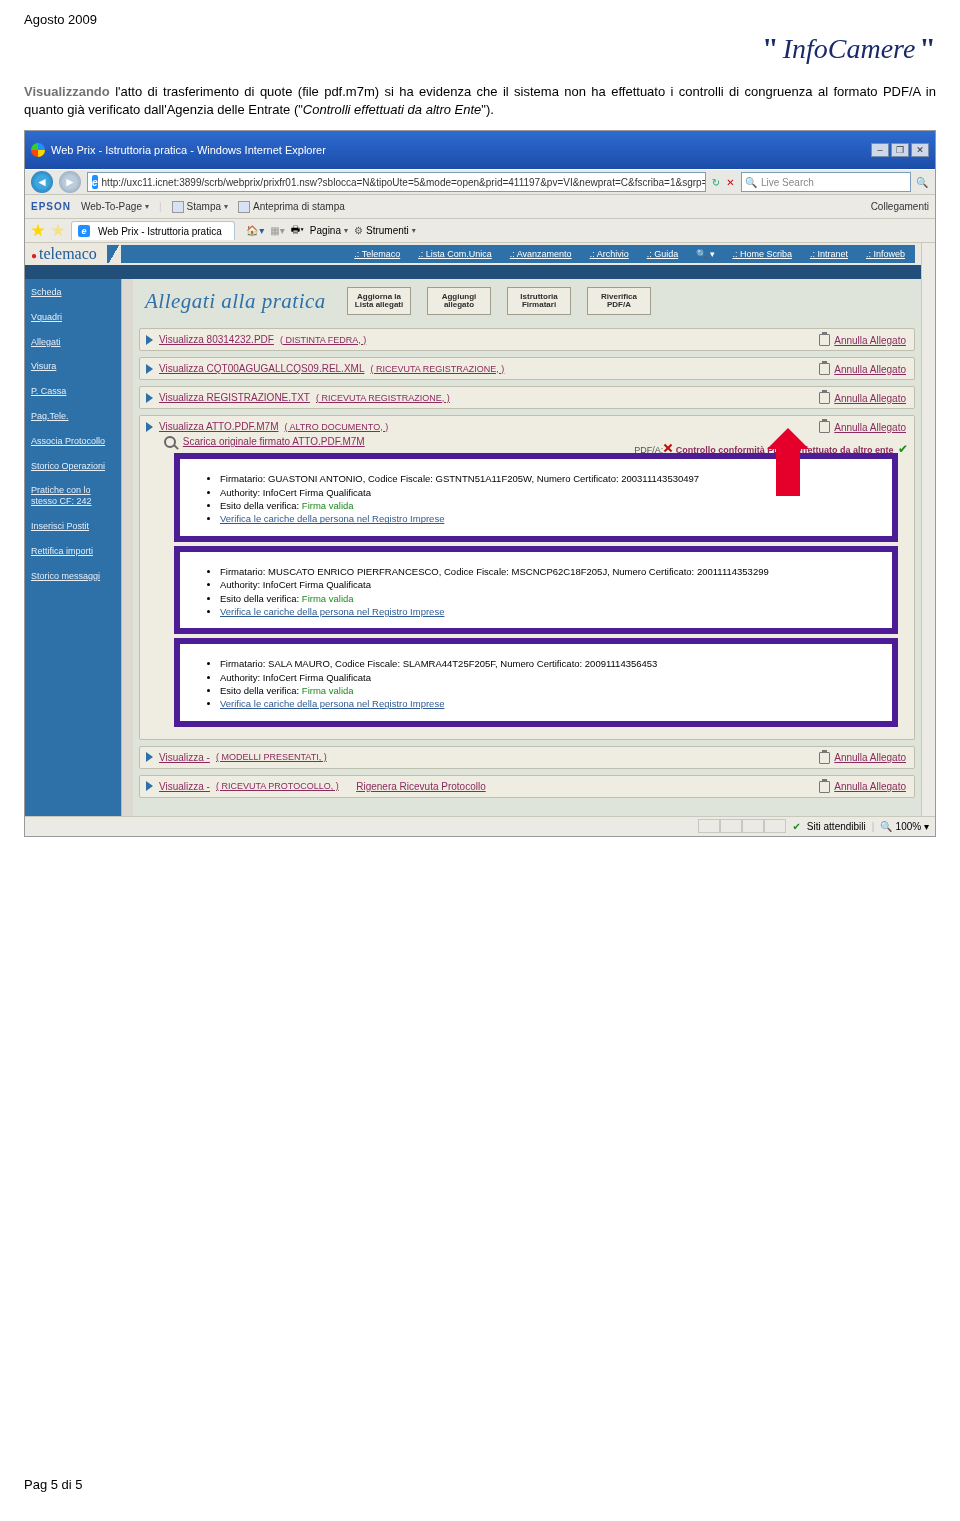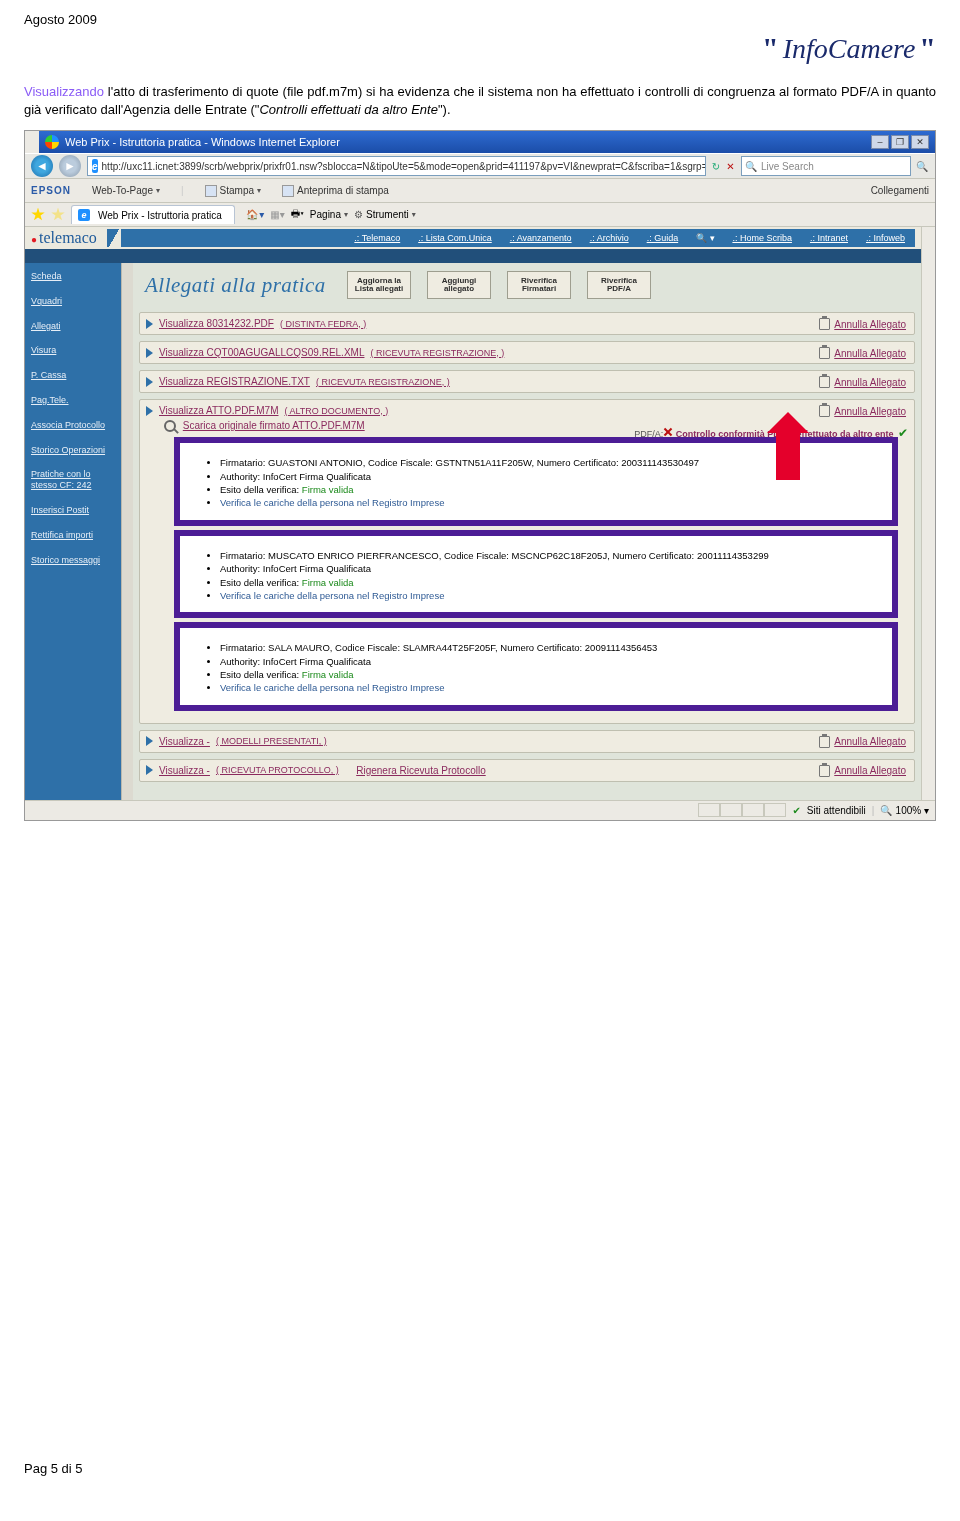--- a/index.html
+++ b/index.html
@@ -4,37 +4,37 @@
 <style>
   * { box-sizing: border-box; margin: 0; padding: 0; }
   body { font-family: Verdana, Arial, sans-serif; font-size: 12px; color: #000; background: #fff; width: 960px; }
   .page { padding: 12px 24px 0 24px; }
   .header-date { font-size: 13px; margin-bottom: 4px; }
   .logo-row { text-align: right; margin-bottom: 18px; }
   .logo { font-family: Georgia, 'Times New Roman', serif; font-size: 28px; font-style: italic; color: #1a2a6b; display: inline-block; }
   .logo .quote { font-style: normal; font-weight: bold; margin: 0 4px 0 0; font-size: 30px; }
   .logo .quote2 { font-style: normal; font-weight: bold; margin: 0 0 0 4px; font-size: 30px; }
   .intro { font-size: 13px; line-height: 1.35; text-align: justify; margin-bottom: 12px; }
-  .intro b { font-weight: normal; color: #8b5cf6; }
+  .intro b { font-weight: bold; color: #737373; }
   .intro i { font-style: italic; }
 
   
   .shot { border: 1px solid #999; background: #eceae4; position: relative; font-family: Tahoma, Arial, sans-serif; font-size: 10px; color: #000; }
   
-  .winbar { display:flex; align-items:center; background: linear-gradient(#2e6bd1,#1b4da8); color:#fff; height:22px; padding:0 6px;margin-left:14px; }
+  .winbar { display:flex; align-items:center; background: linear-gradient(#2e6bd1,#1b4da8); color:#fff; height:38px; padding:0 6px; }
   .winbar .ie-icon { width:14px; height:14px; border-radius:50%; background: conic-gradient(#1e90ff 0 90deg,#ffd700 90deg 180deg,#ff4500 180deg 270deg,#32cd32 270deg 360deg); margin-right:6px; }
   .winbar .title { font-size:11px; flex:1; }
   .winbtns { display:flex; gap:2px; }
   .winbtn { width:18px; height:14px; background:#cfd8e8; border:1px solid #7b8baa; font-size:9px; display:flex; align-items:center; justify-content:center; color:#333; }
   .addrbar { display:flex; align-items:center; background:#e8e8e4; height:26px; padding:2px 6px; gap:6px; border-top:1px solid #fff; border-bottom:1px solid #c7c7bc; }
   .nav-arrow { width:22px; height:22px; border-radius:50%; background:radial-gradient(circle,#3fa7df 40%,#1a6aa7 100%); display:flex; align-items:center; justify-content:center; color:#fff; font-size:12px; }
   .addrbox { flex:1; background:#fff; border:1px solid #7b9ebd; height:20px; color:#333; font-size:10px; padding:2px 4px; display:flex; align-items:center; overflow:hidden; white-space:nowrap; }
   .addr-e { width:14px; height:14px; background:#1e90ff; color:#fff; border-radius:2px; display:inline-flex; align-items:center; justify-content:center; margin-right:4px; font-style:italic; font-weight:bold; font-size:10px; }
   .searchbox { width:170px; background:#fff; border:1px solid #7b9ebd; height:20px; display:flex; align-items:center; padding:0 4px; font-size:10px; color:#888; }
-  .tool-row { display:flex; align-items:center; background:#eceae4; border-bottom:1px solid #c7c7bc; height:24px; padding:2px 6px; gap:21px; font-size:10px; color:#333; }
+  .tool-row { display:flex; align-items:center; background:#eceae4; border-bottom:1px solid #c7c7bc; height:24px; padding:2px 6px; gap:10px; font-size:10px; color:#333; }
   .tool-item { display:inline-flex; align-items:center; gap:3px; }
   .tool-icon { width:12px; height:12px; border:1px solid #999; background:#d7e3f4; display:inline-block; }
   .tab-row { display:flex; align-items:center; background:#eceae4; border-bottom:1px solid #c7c7bc; height:24px; padding:0 6px; gap:6px; font-size:10px; }
   .favstar { width:14px; height:14px; background:gold; clip-path: polygon(50% 0,61% 35%,98% 35%,68% 57%,79% 91%,50% 70%,21% 91%,32% 57%,2% 35%,39% 35%);}
   .tab { background:#fff; border:1px solid #b8c4d4; border-bottom:none; padding:3px 12px 3px 6px; display:flex; align-items:center; gap:4px; border-radius:3px 3px 0 0; }
   .tool-row .spacer { flex:1; }
   .tool-dd::after { content:" ▾"; color:#555; font-size:8px; }
 
   .app { display:flex; flex-direction:column; background:#86efac; }
   .brandbar { display:flex; align-items:center; background:#ebe9df; height:22px; padding:2px 6px; }
@@ -72,21 +72,21 @@
   .pdfa-status { position:absolute; right:6px; top:26px; font-size:9px; }
   .pdfa-status .k { color:#555; }
   .pdfa-status .v { color:#8b2a5e; font-weight:bold; }
   .pdfa-status .chk { color:#1c8a1c; font-size:12px; margin-left:2px; }
   .red-x { display:inline-block; width:10px; height:10px; position:relative; }
   .red-x::before,.red-x::after { content:""; position:absolute; left:0; top:4px; width:10px; height:2px; background:#b11; }
   .red-x::before { transform:rotate(45deg); }
   .red-x::after { transform:rotate(-45deg); }
   .siglist { margin:8px 0 4px 40px; padding:0; list-style: disc; font-size:9.5px; }
   .siglist li { margin-bottom:1px; line-height:1.3; }
-  .sig-a { color:#2e5a94;text-align:right; }
+  .sig-a { text-decoration:underline; color:#2e5a94;text-align:right; }
   .fv { color:#1c8a1c; }
   .vi { font-style: italic; }
   .box { background:#fff; border:6px solid #4c1d95; padding:6px 0; margin:4px 8px 4px 28px; }
 
   .arrow-call { position:absolute; width:24px; height:50px; background:#e4002b; left:636px; top:30px; }
   .arrow-call::before { content:""; position:absolute; top:-18px; left:-9px; width:0; height:0; border-left:21px solid transparent; border-right:21px solid transparent; border-bottom:21px solid #e4002b; }
 
   .statusbar { background:#eceae4; border-top:1px solid #c8c8bc; display:flex; align-items:center; height:20px; padding:0 6px; font-size:10px; gap:6px; }
   .statusbar .cells { display:flex; gap:0; }
   .statusbar .cell { width:22px; height:14px; border:1px solid #c8c8bc; }
@@ -214,21 +214,21 @@
             <a>Storico messaggi</a>
           </div>
           <div class="side-scroll"></div>
 
           <div class="content">
             <div class="hdr-row">
               <div class="page-title">Allegati alla pratica</div>
               <div class="hdr-btns">
                 <div class="hb">Aggiorna la Lista allegati</div>
                 <div class="hb">Aggiungi allegato</div>
-                <div class="hb">Riverifica Firmatari</div>
+                <div class="hb">Istruttoria Firmatari</div>
                 <div class="hb">Riverifica PDF/A</div>
               </div>
             </div>
 
             <div class="cards">
 
               <div class="card">
                 <div class="card-row">
                   <span class="tri"></span>
                   <span class="ftxt">Visualizza 80314232.PDF</span>

